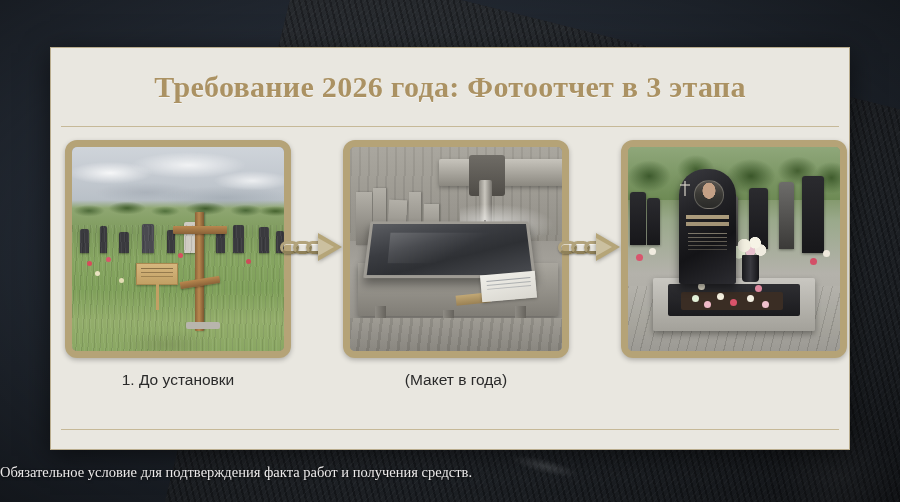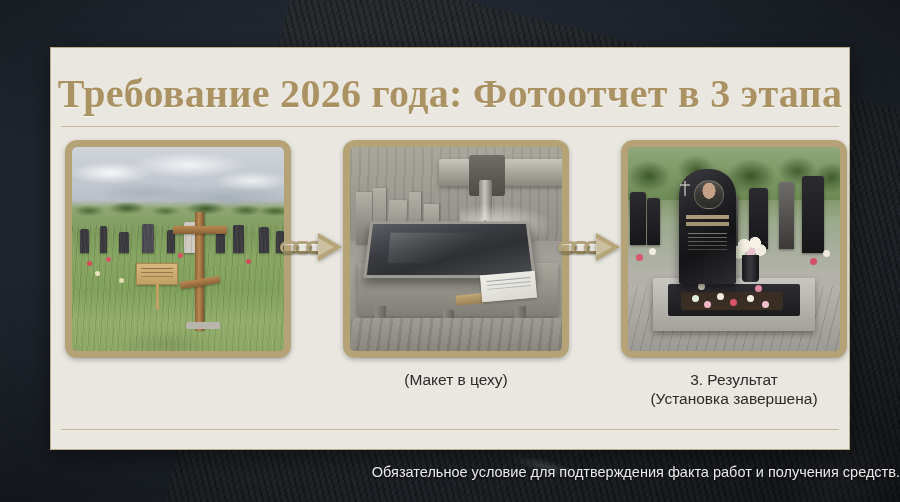--- a/index.html
+++ b/index.html
@@ -71,21 +71,21 @@
     box-sizing: border-box;
   }
 
   .card-title {
     position: absolute;
     left: 0; right: 0;
     top: 22px;
     text-align: center;
     font-family: "Liberation Serif", serif;
     font-weight: bold;
-    font-size: 40px;
+    font-size: 30px;
     letter-spacing: .3px;
     color: #ab9263;
     text-shadow: 0 1px 0 rgba(255,255,255,.5);
     white-space: nowrap;
   }
 
   .divider {
     position: absolute;
     left: 10px;
     right: 10px;
@@ -467,24 +467,24 @@
     font-family: "Liberation Sans", sans-serif;
     white-space: nowrap;
   }
   .caption .sub { display: block; }
 
   
   .footer {
     position: absolute;
     left: 0; right: 0;
     top: 464px;
-    text-align: right;
+    text-align: left;
     color: #eceaea;
     font-size: 14.5px;
-    font-family: Liberation Sans, sans-serif;
+    font-family: Liberation Serif, serif;
     text-shadow: 0 1px 3px rgba(0,0,0,.8);
     white-space: nowrap;
   }
 </style>
 </head>
 <body>
 
 <div id="slide">
 
   <div class="bg-base"></div>
@@ -526,20 +526,21 @@
               <i style="left:82%;top:55%;background:#cf4b59"></i>
             </div>
             <div class="plaque">
                 <span></span>
               </div>
             <div class="cross"></div>
             <div class="crossbase"></div>
           </div>
         </div>
         <div class="caption">
+          <span>1. До установки</span>
         </div>
       </div>
 
       <div class="connector">
         <div class="chain">
           <span class="link l1"></span>
           <span class="link l2"></span>
           <span class="link l3"></span>
           <span class="arrow"></span>
         </div>
@@ -569,21 +570,21 @@
             </div>
             <div class="slab"></div>
             <div class="woodstick"></div>
             <div class="papers">
                 <span></span>
               </div>
             <div class="floor"></div>
           </div>
         </div>
         <div class="caption">
-          <span class="sub">(Макет в цеху)</span>
+          <span class="sub">(Макет в года)</span>
         </div>
       </div>
 
       <div class="connector">
         <div class="chain">
           <span class="link l1"></span>
           <span class="link l2"></span>
           <span class="link l3"></span>
           <span class="arrow"></span>
         </div>
@@ -622,24 +623,20 @@
             <div class="bouquet"></div>
             <div class="vase"></div>
             <div class="mono">
               <span class="xcross"></span>
               <span class="portrait"></span>
               <span class="nameline"></span>
               <span class="txt"></span>
             </div>
           </div>
         </div>
-        <div class="caption">
-          <span>3. Результат</span>
-          <span class="sub">(Установка завершена)</span>
-        </div>
       </div>
 
     </div>
 
     <div class="divider bottom"></div>
   </div>
 
   <div class="footer">Обязательное условие для подтверждения факта работ и получения средств.</div>
 
 </div>

